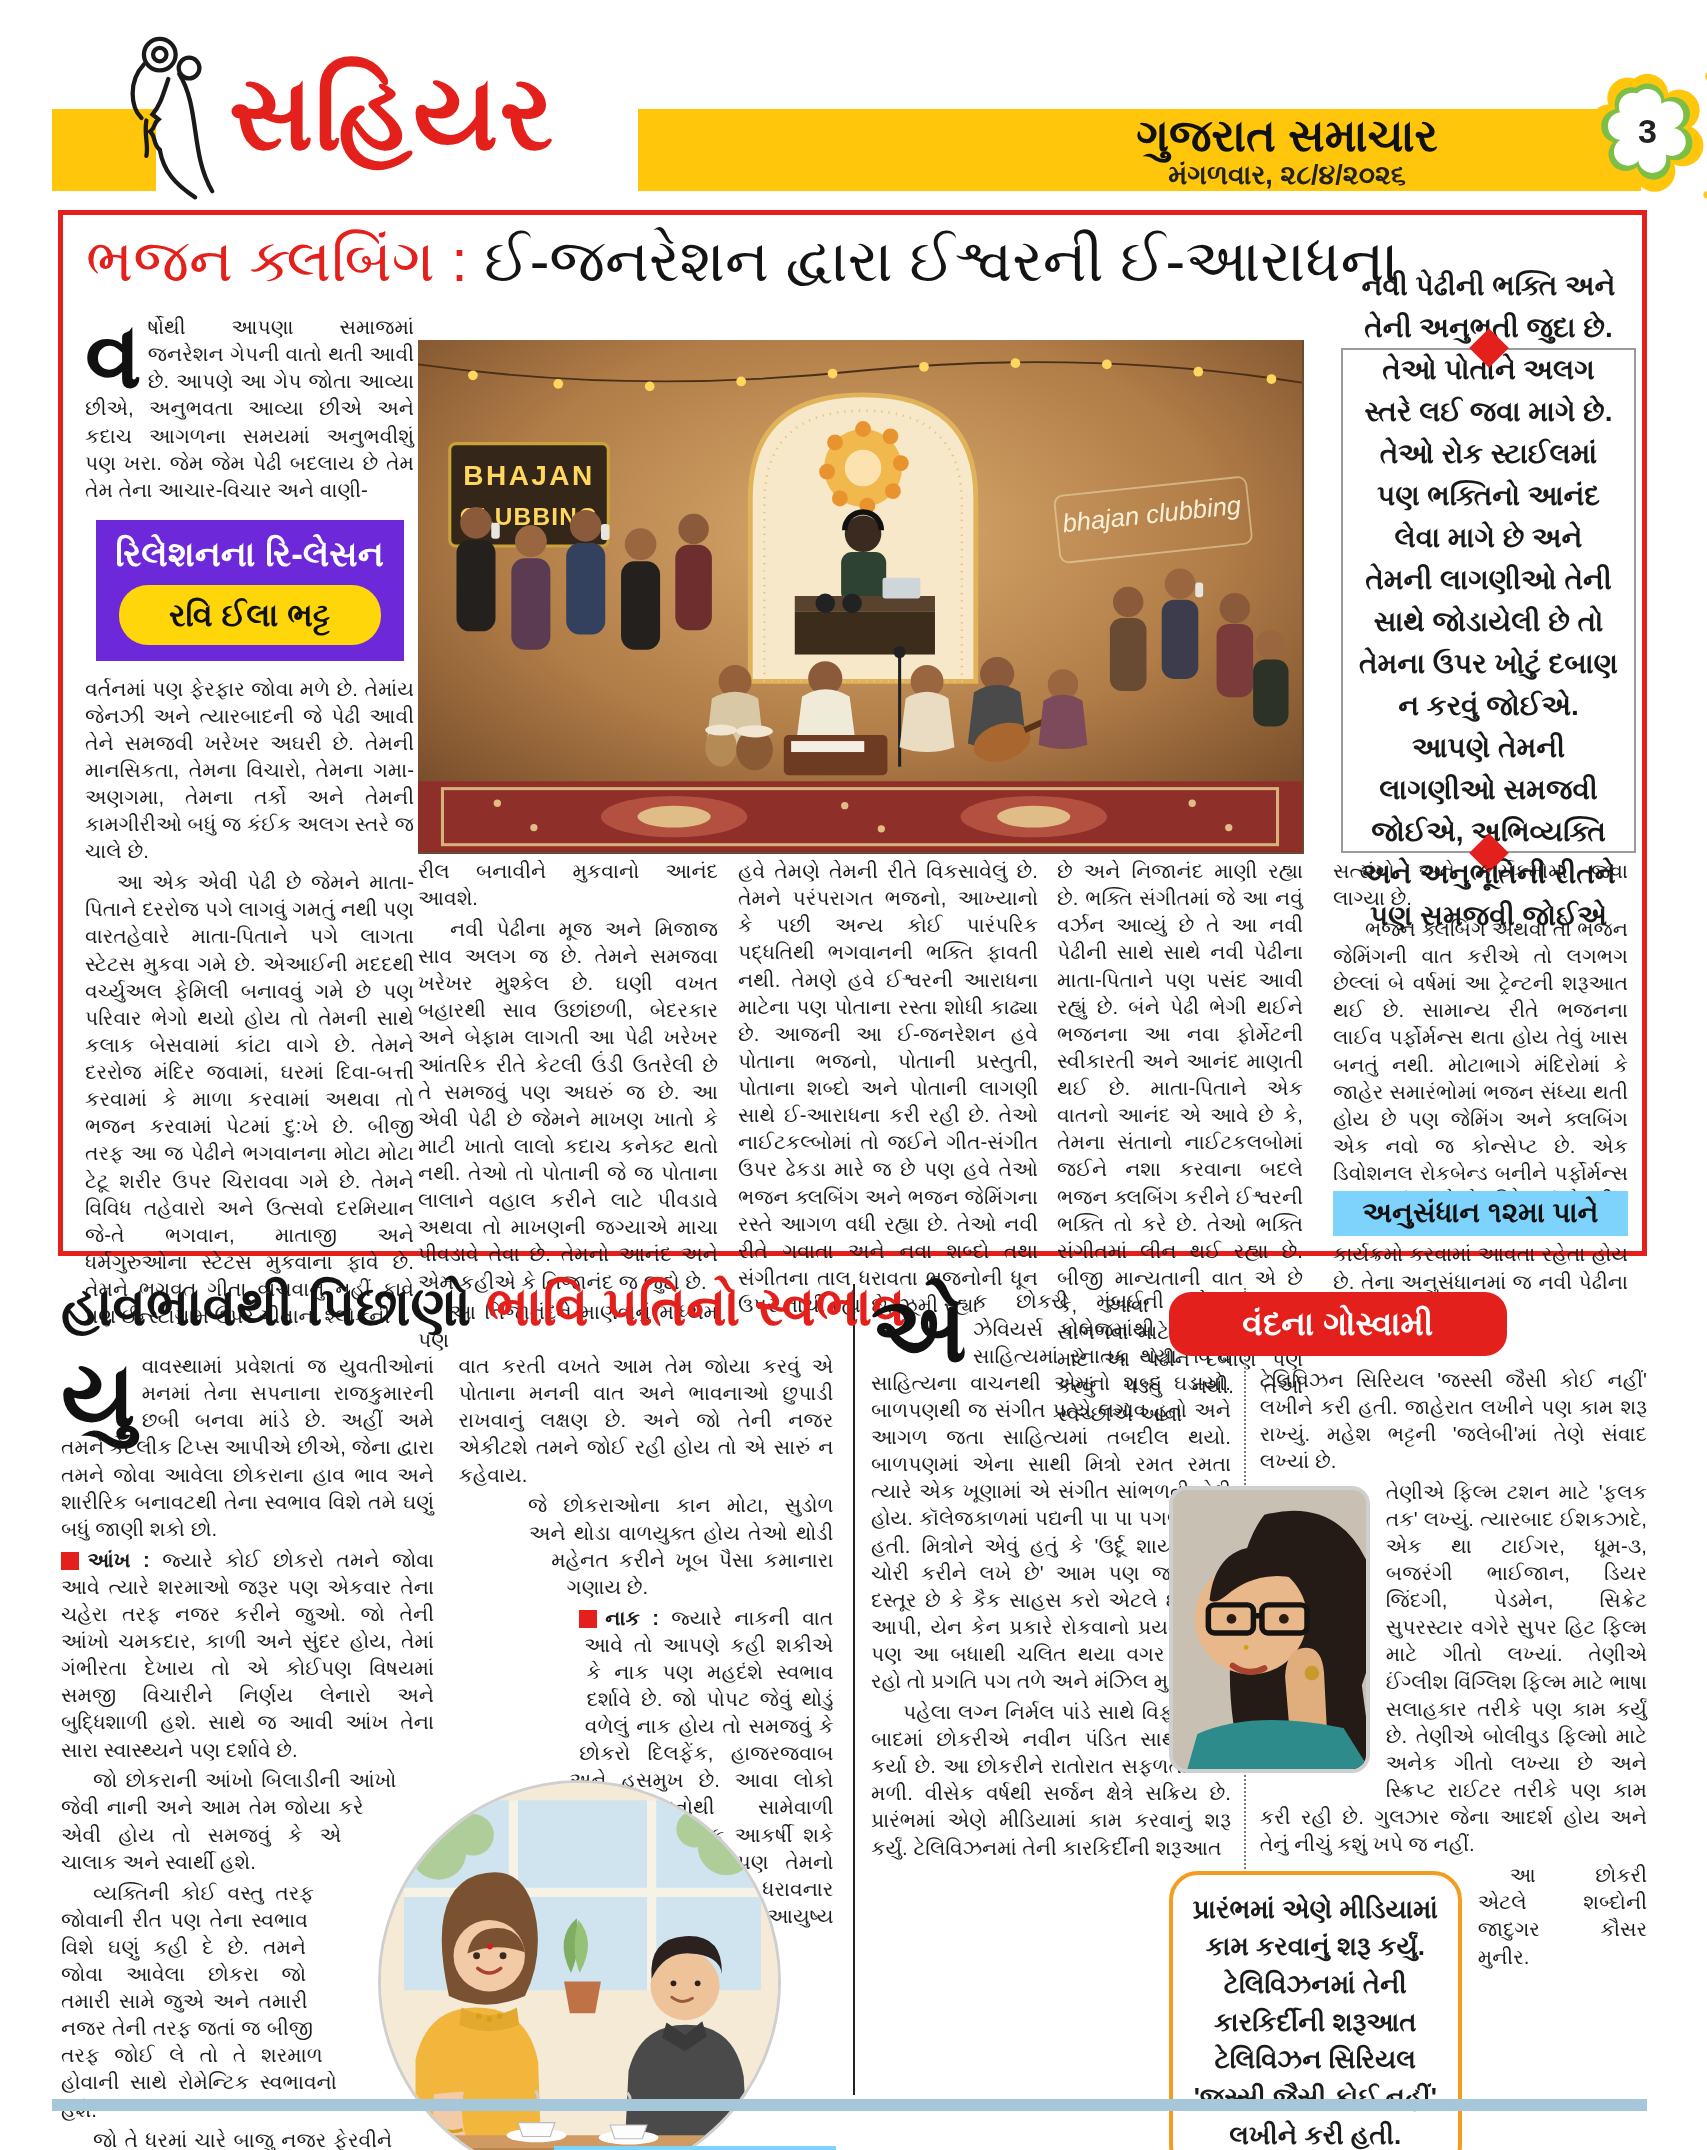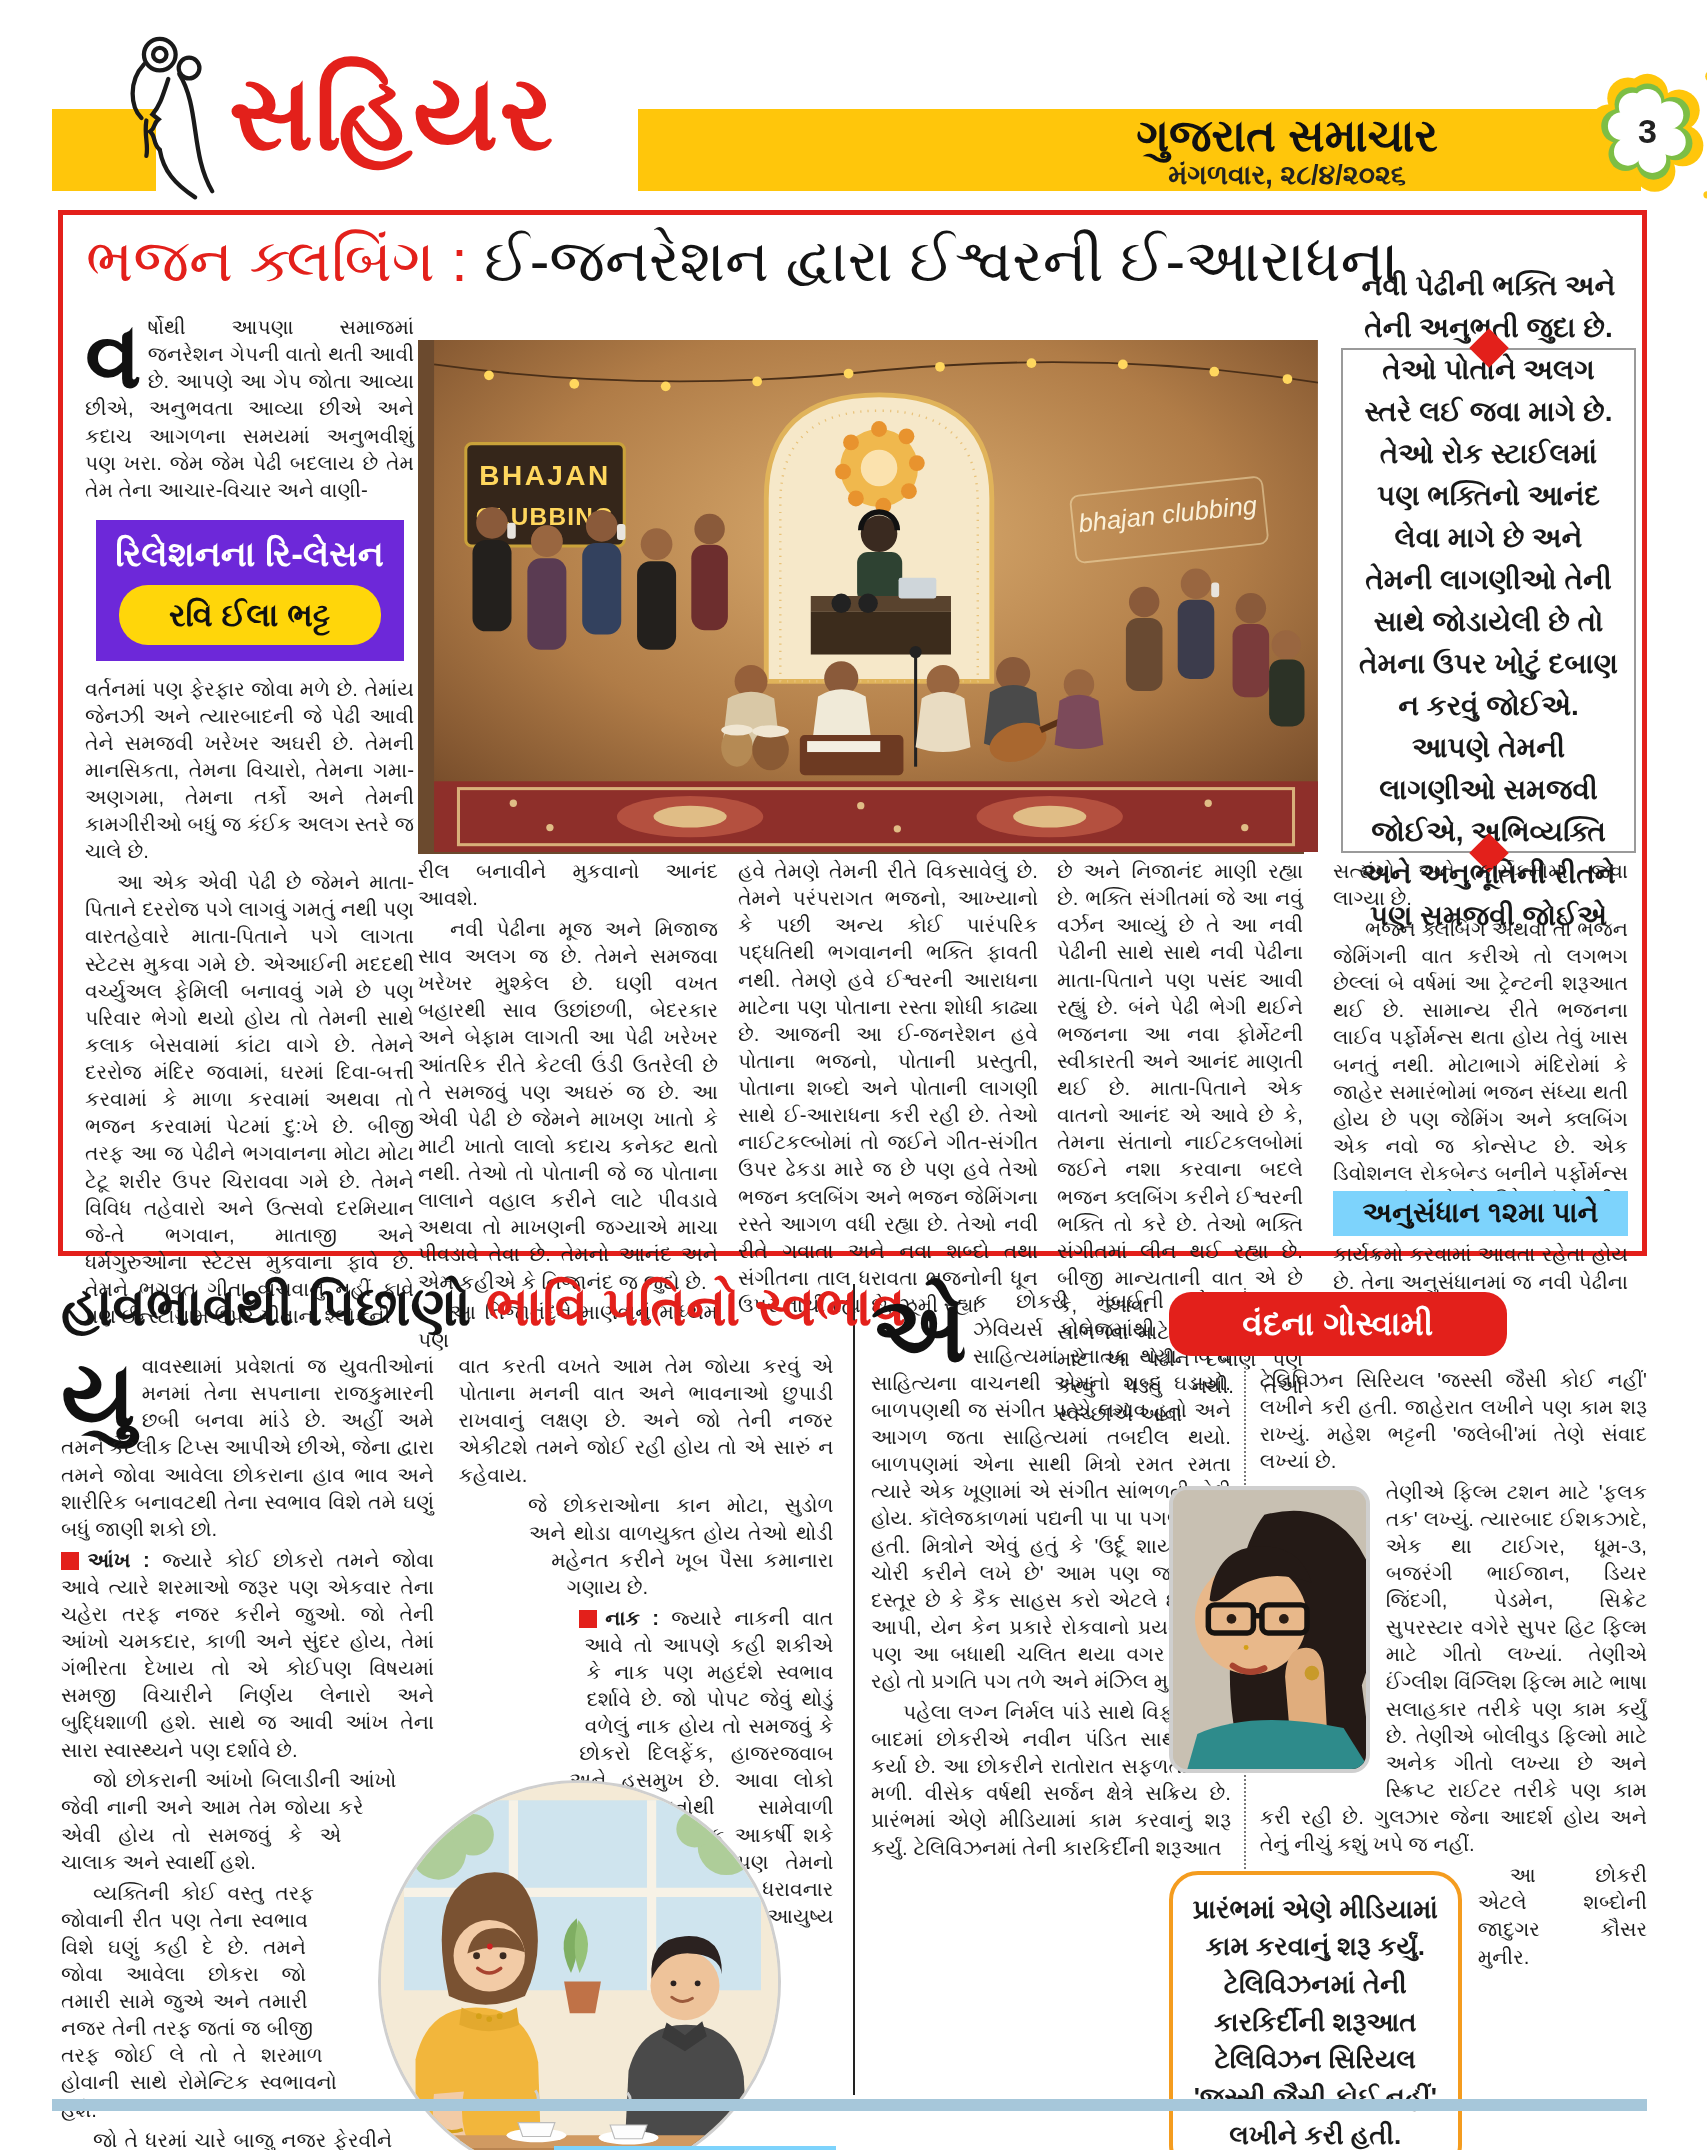--- a/index.html
+++ b/index.html
@@ -28,21 +28,21 @@
       white-space:nowrap;line-height:1.2;}
   .a1-headline .red{color:#E3201B;}
   .a1-headline .blk{color:#141414;}
   .bodytxt{font-size:20.4px;line-height:1.33;text-align:justify;color:#1c1c1c;}
   .a1-col1{position:absolute;left:22px;top:99px;width:329px;height:921px;}
   .dropcap{float:left;font-size:91px;line-height:.82;font-weight:700;padding:4.9px 6.1px 0 0;color:#111;}
   .byline-box{margin:16px auto 14.6px auto;width:308px;background:#6d28d9;padding:16px 13.4px;text-align:center;}
   .byline-title{color:#fff;font-size:35px;font-weight:800;line-height:1;}
   .byline-pill{margin:14.6px auto 0 auto;background:#FFD60A;border-radius:29px;padding:8.5px 6.1px;
       font-size:32px;font-weight:800;color:#111;width:262px;}
-  .a1-photo{position:absolute;left:355px;top:125px;width:886px;height:514px;background:#6b4a2e;padding-left:16px;}
+  .a1-photo{position:absolute;left:355px;top:125px;width:886px;height:514px;background:#6b4a2e;}
   .a1-quote{position:absolute;left:1270px;top:133px;width:295px;height:505px;border:2.4px solid #9a9a9a;
       background:#fff;display:flex;align-items:center;margin-left:8px;}
   .a1-quote .qtxt{width:100%;padding:12.2px 16px;font-size:28px;font-weight:700;text-align:center;line-height:1.5;}
   .diam{position:absolute;width:28px;height:28px;background:#E3201B;transform:rotate(45deg);left:calc(50% - 14px);}
   .diam.top{top:-16px;} .diam.bot{bottom:-16px;}
   .a1-col2{position:absolute;left:355px;top:643px;width:300px;height:378px;}
   .a1-col3{position:absolute;left:675px;top:643px;width:300px;height:378px;}
   .a1-col4{position:absolute;left:994px;top:643px;width:246px;height:378px;}
   .a1-col5{position:absolute;left:1270px;top:643px;width:295px;height:378px;}
   .para{margin:0 0 3.7px 0;}

